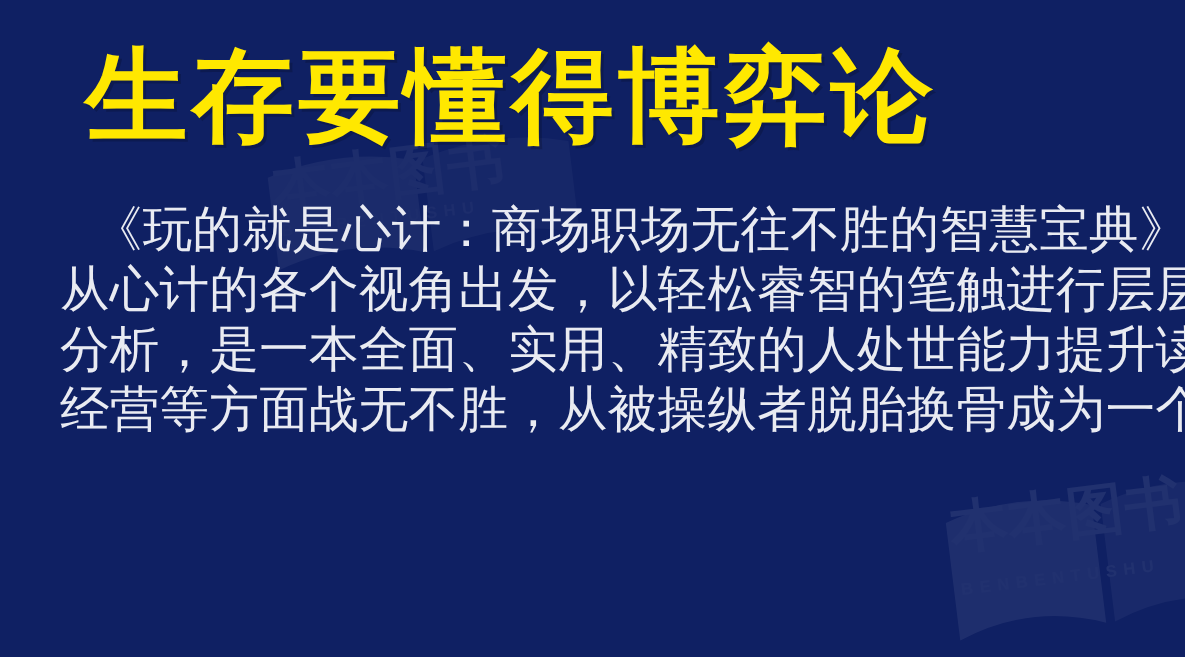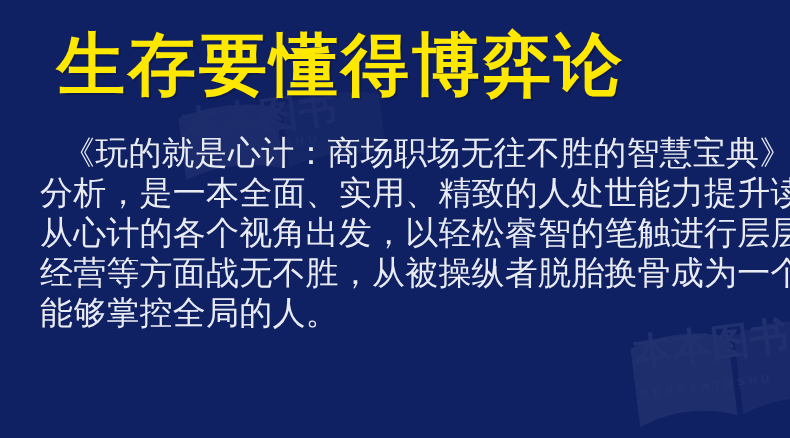--- a/index.html
+++ b/index.html
@@ -120,24 +120,23 @@
       <path d="M110 14 L110 76 Q159 60 208 76 L208 14 Q159 0 110 14 Z" fill="#ffffff" opacity="0.55"></path>
     </svg>
     <div class="wm-cn">本本图书</div>
     <div class="wm-en">BENBENTUSHU</div>
   </div>
 
   <div id="title">生存要懂得博弈论</div>
 
   <div id="body-text">
     <div class="body-line indent">《玩的就是心计：商场职场无往不胜的智慧宝典》</div>
+    <div class="body-line">从心计的各个视角出发，以轻松睿智的笔触进行层层</div>
     <div class="body-line">分析，是一本全面、实用、精致的人处世能力提升读</div>
-    <div class="body-line">从心计的各个视角出发，以轻松睿智的笔触进行层层</div>
     <div class="body-line">经营等方面战无不胜，从被操纵者脱胎换骨成为一个</div>
-    <div class="body-line">能够掌控全局的人。</div>
   </div>
 
   <div class="watermark wm-bottom">
     <svg class="wm-logo" viewBox="0 0 215 105">
       <path d="M6 18 L6 97 Q55 78 104 97 L104 18 Q55 2 6 18 Z" fill="#ffffff" opacity="0.85"></path>
       <path d="M110 18 L110 97 Q159 78 208 97 L208 18 Q159 2 110 18 Z" fill="#ffffff" opacity="0.55"></path>
     </svg>
     <div class="wm-cn">本本图书</div>
     <div class="wm-en">BENBENTUSHU</div>
   </div>

